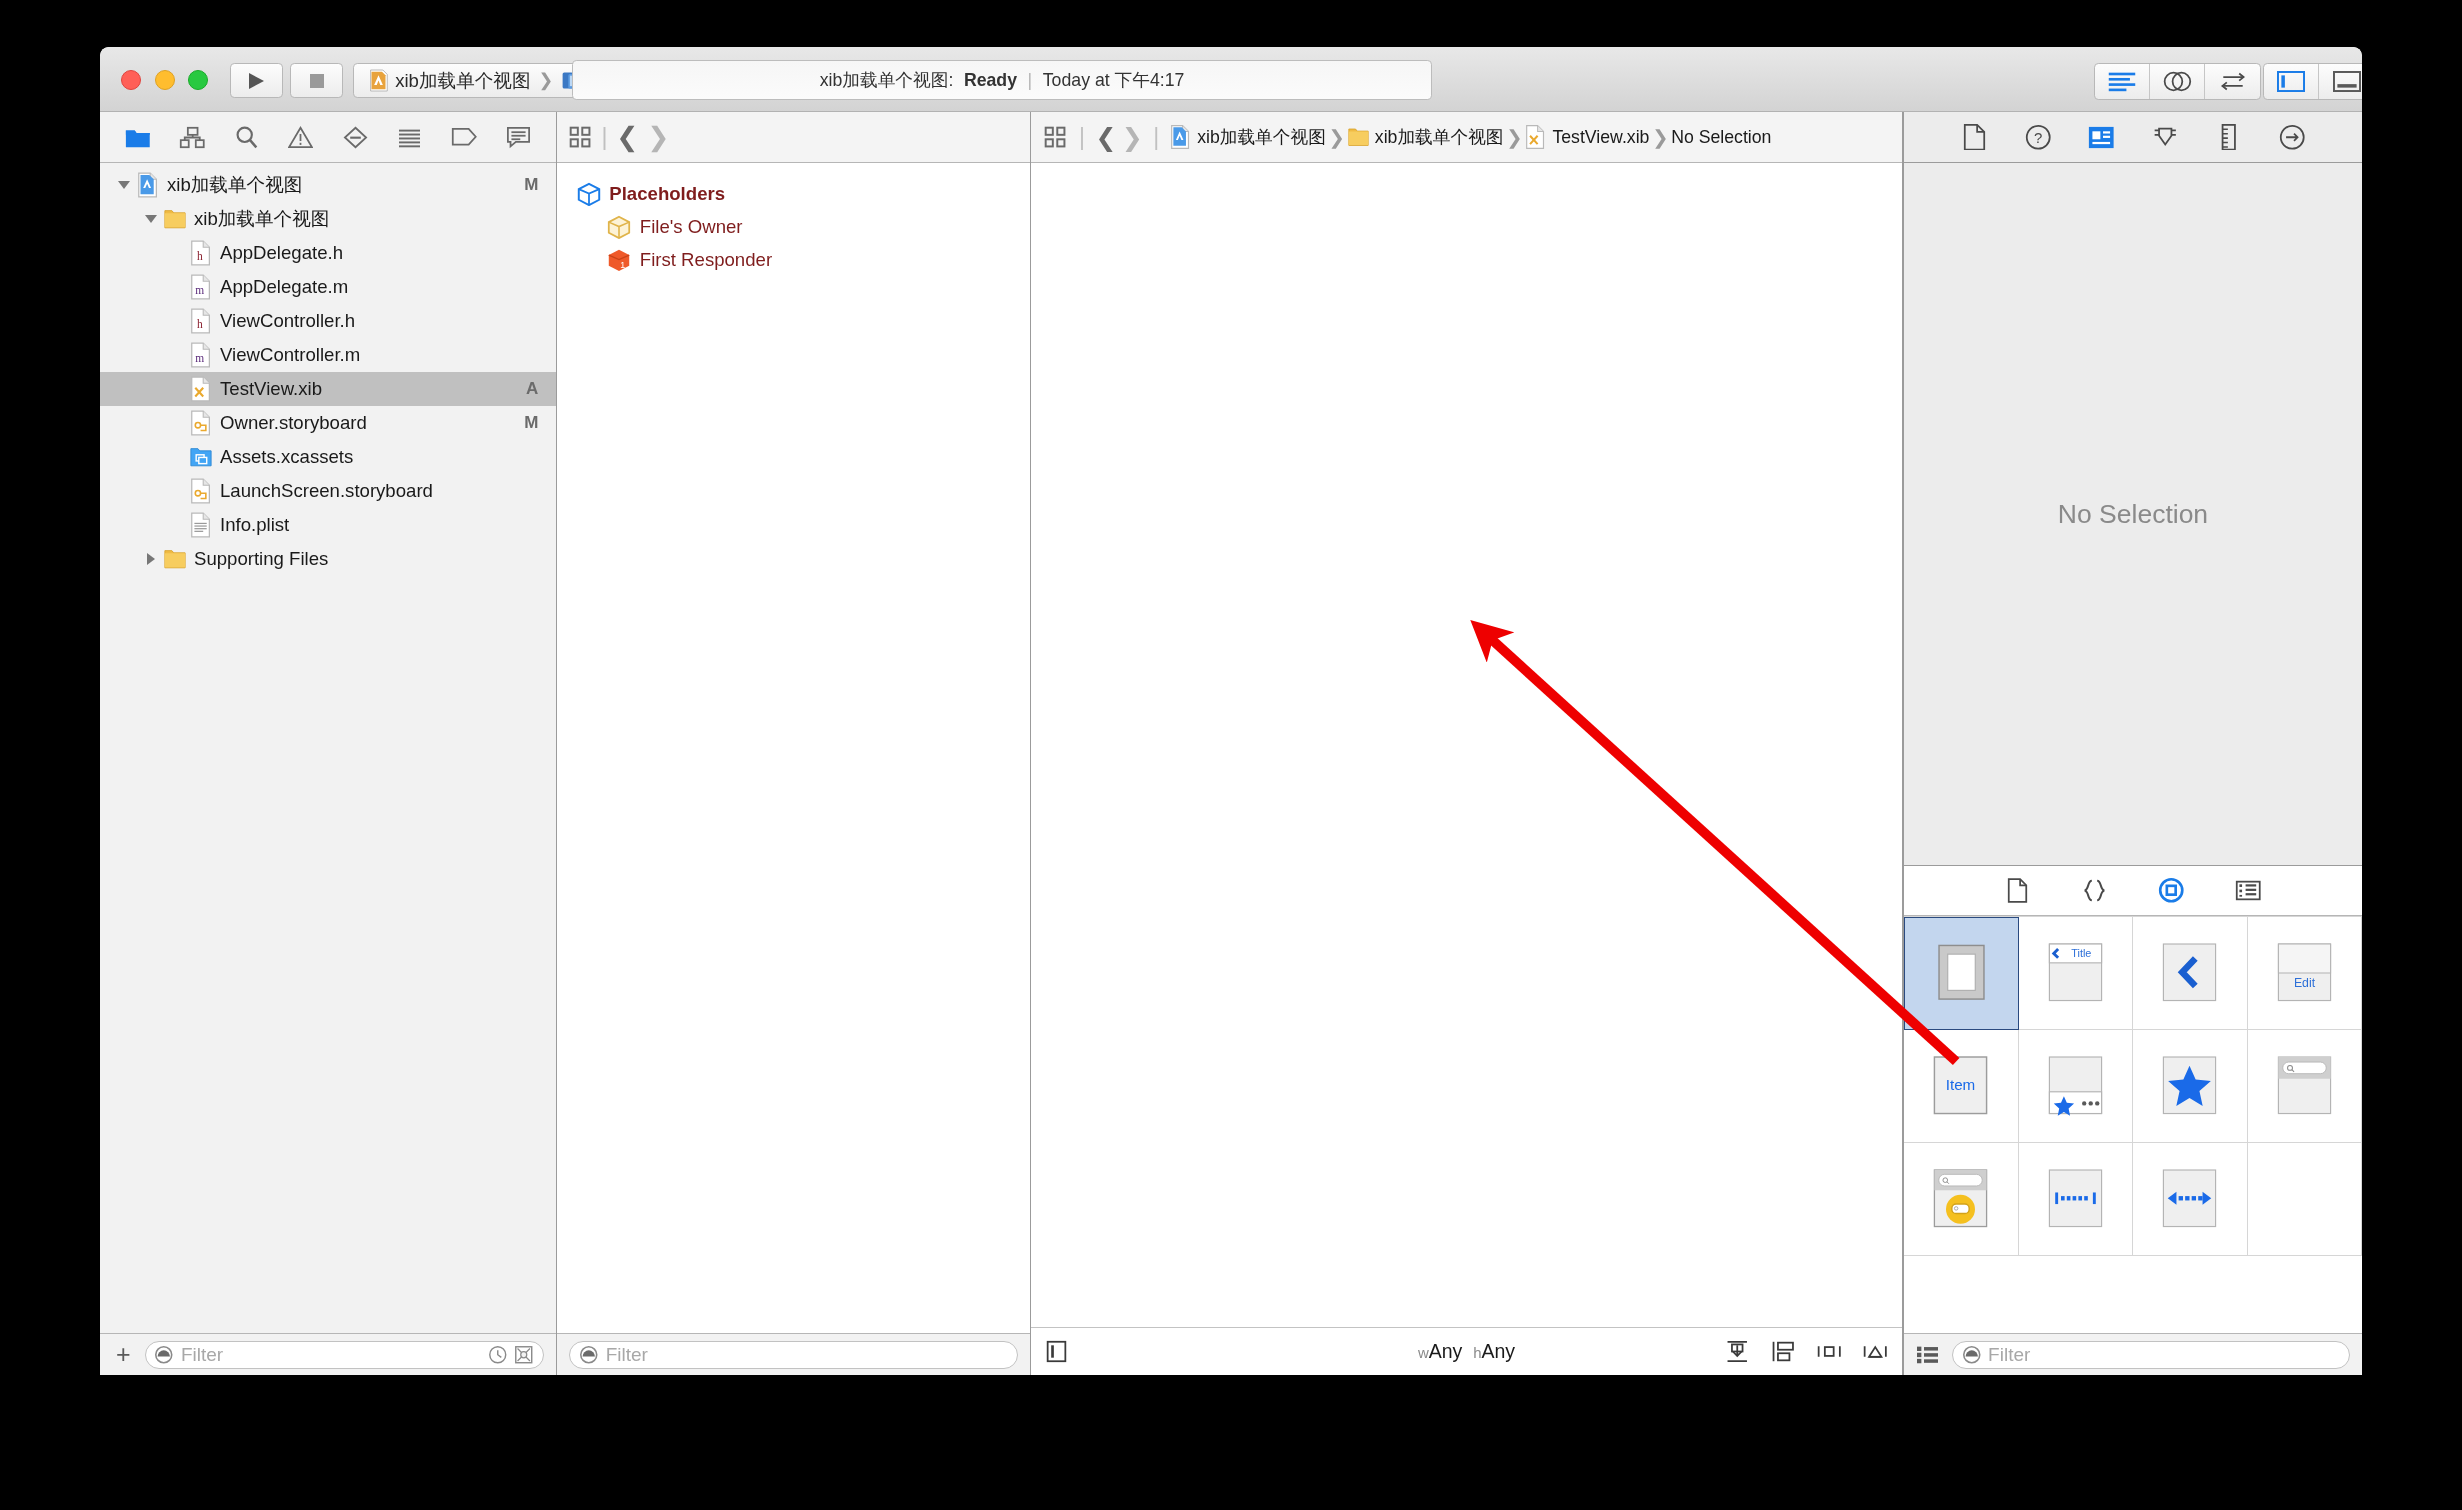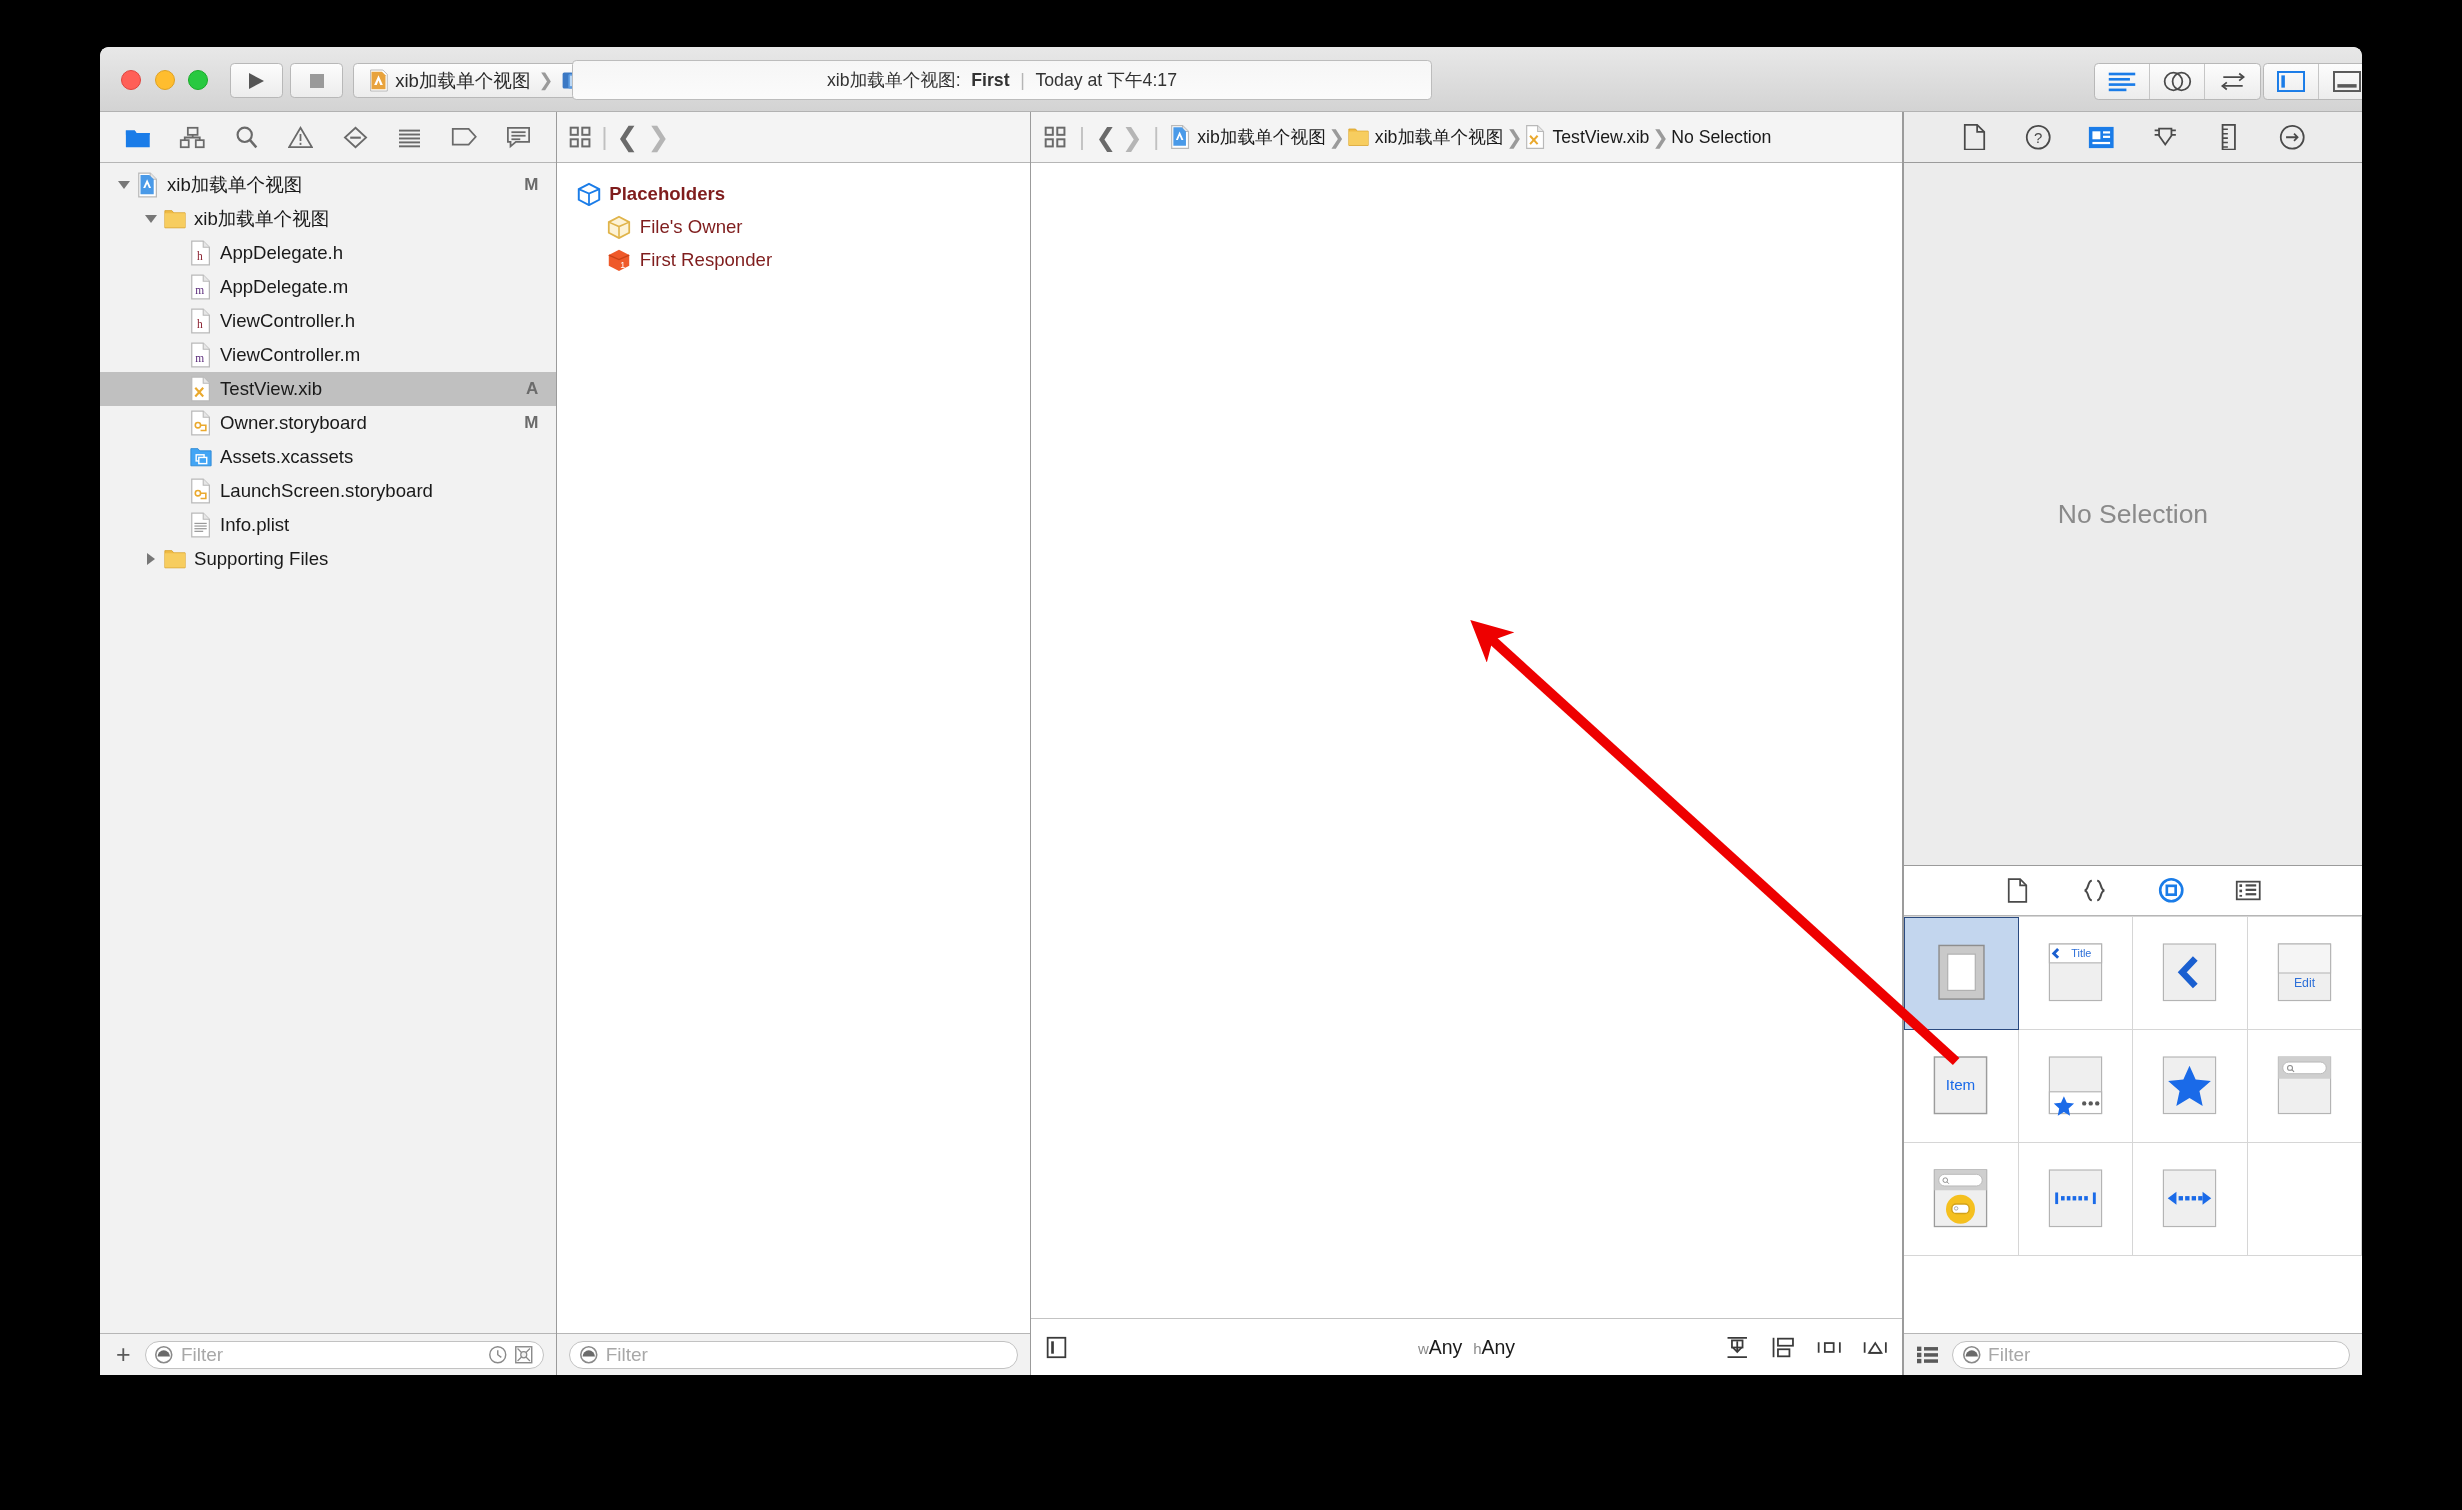--- a/index.html
+++ b/index.html
@@ -221,21 +221,21 @@
     border-bottom: 0.9px solid #b6b6b6;
     display: flex; align-items: center;
     padding: 0 12.4px; gap: 5.3px;
     font-size: 17.7px; color: #1a1a1a;
   }
   .crumb { display: flex; align-items: center; gap: 6.2px; white-space: nowrap; }
   .crumb-sep { color: #9a9a9a; font-size: 19.5px; margin: 0 2.7px; }
   .crumb-icon { width: 21px; height: 25px; display: inline-flex; align-items:center; justify-content:center; }
   #canvas-area { flex: 1; background: #fff; position: relative; }
   #canvas-bottom {
-    height: 57px;
+    height: 48px;
     background: #fff;
     border-top: 0.9px solid #c3c3c3;
     display: flex; align-items: center;
     padding: 0 14px;
     position: relative;
   }
   #size-class-label {
     position: absolute; left: 0; right: 0;
     text-align: center;
     font-size: 19.5px; color: #1a1a1a;
@@ -350,21 +350,21 @@
           <rect x="2" y="2" width="13" height="20" rx="2" fill="#3b78c4"></rect>
           <rect x="9" y="4" width="13" height="18" rx="2" fill="#5b9ae0"></rect>
           <rect x="11" y="6" width="9" height="13" fill="#bcd8f5"></rect>
         </svg>
       </span>
       <span>iPhone 6s</span>
     </div>
 
     <div id="status-field">
       <span>xib加载单个视图:</span>
-      <b>First</b>
+      <b>Ready</b>
       <span class="bar">|</span>
       <span>Today at 下午4:17</span>
     </div>
 
     <div class="tb-group" id="editor-group">
       <div class="seg">
         <svg width="30" height="23" viewBox="0 0 34 26">
           <g fill="#1a7ce8">
               <rect x="2" y="3" width="30" height="3"></rect>
               <rect x="2" y="9" width="24" height="3"></rect>

